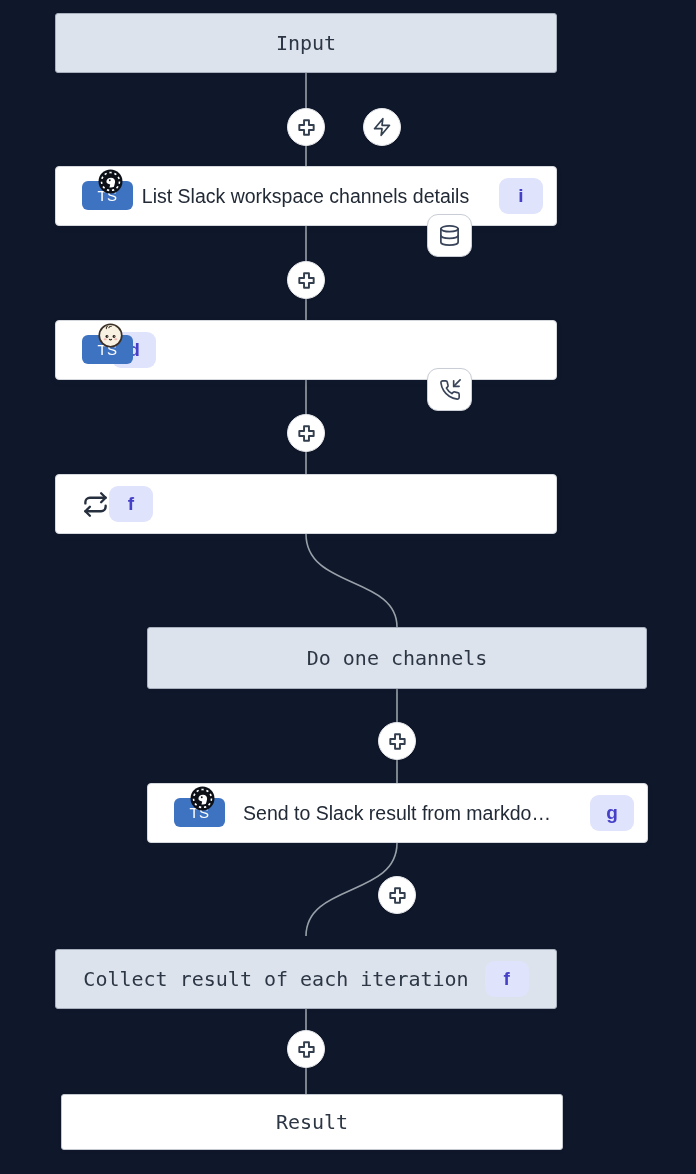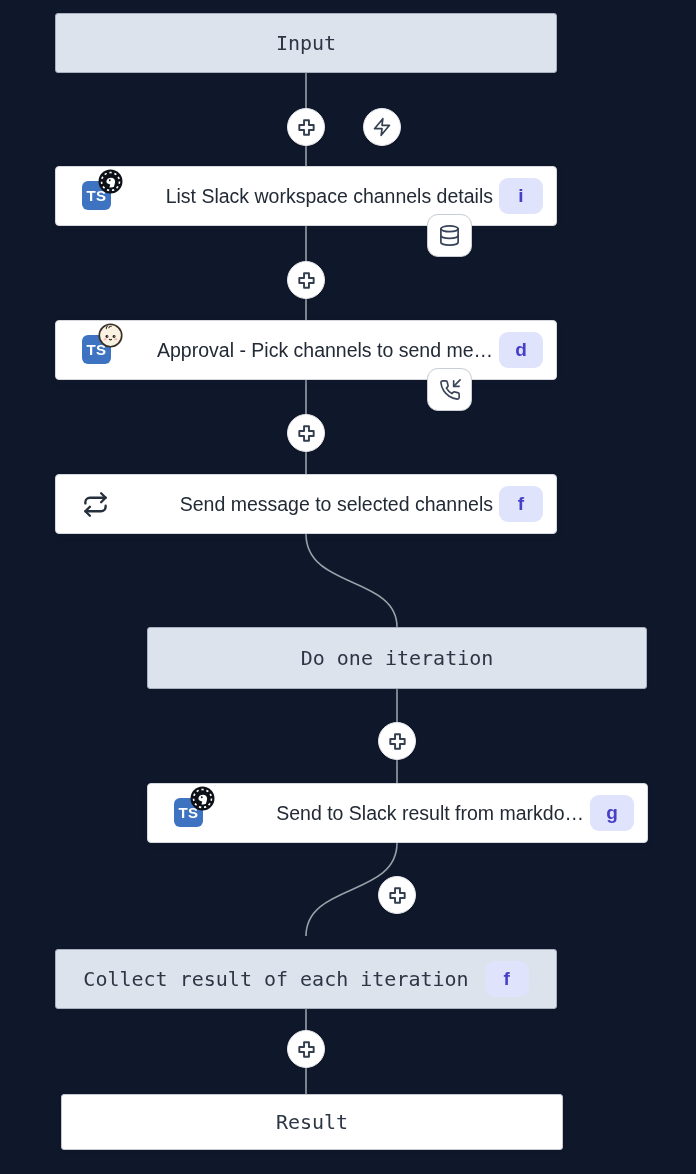--- a/index.html
+++ b/index.html
@@ -20,35 +20,35 @@
   }
   .vnode .vbadge{margin-left:16px;}
 
   
   .node{
     position:absolute;display:flex;align-items:center;height:60px;
     background:#ffffff;border:1px solid #d5d8dd;border-radius:4px;
     box-shadow:0 2px 5px rgba(25,35,55,.14);box-sizing:border-box;cursor:pointer;
   }
   .title{
-    flex:1;text-align:right;font-size:19.5px;color:#222a36;white-space:nowrap;
+    flex:1;text-align:center;font-size:19.5px;color:#222a36;white-space:nowrap;
     overflow:hidden;padding:0 6px;
   }
   .badge{
     width:44px;height:36px;border-radius:9px;background:#dfe3fb;color:#4640c9;
     font-weight:bold;font-size:19px;display:flex;align-items:center;justify-content:center;
     flex:none;font-family:"Liberation Sans",sans-serif;
   }
   .node .badge{margin-right:13px;}
 
   
   .lang{position:relative;width:30px;height:30px;margin-left:26px;flex:none;}
   .ts-square{
-    width:29px;height:29px;background:#3e73c2;border-radius:6px;color:#fff;
-    font-weight:bold;font-size:15px;display:flex;align-items:center;justify-content:center;
+    width:51px;height:29px;background:#3e73c2;border-radius:6px;color:#fff;
+    font-weight:normal;font-size:15px;display:flex;align-items:center;justify-content:center;
     letter-spacing:.5px;
   }
   .runtime{position:absolute;top:-12px;right:-11px;width:25px;height:25px;}
 
   .loop-glyph{margin-left:26px;flex:none;display:flex;}
 
   
   .pin{
     position:absolute;width:38px;height:38px;border-radius:50%;background:#fff;
     border:1px solid #e4e6ea;box-shadow:0 1px 2px rgba(0,0,0,.10);
@@ -127,21 +127,20 @@
         <path d="M10.4 4.6c.4-1 1.4-1.6 2.4-1.4M8 5.4c-.2-.9.2-1.8 1-2.3" stroke="#3a3026" stroke-width="1" fill="none" stroke-linecap="round"></path>
         <circle cx="8.6" cy="13" r="1.4" fill="#2c241b"></circle>
         <circle cx="15.4" cy="13" r="1.4" fill="#2c241b"></circle>
         <circle cx="9" cy="12.6" r="0.45" fill="#fff"></circle>
         <circle cx="15.8" cy="12.6" r="0.45" fill="#fff"></circle>
         <ellipse cx="6.9" cy="15.6" rx="1.5" ry="1" fill="#f0b7b0"></ellipse>
         <ellipse cx="17.1" cy="15.6" rx="1.5" ry="1" fill="#f0b7b0"></ellipse>
         <path d="M11 15.7q1 1 2 0" stroke="#2c241b" stroke-width="1.1" fill="none" stroke-linecap="round"></path>
       </svg>
     </div>
-    <div class="title">Approval - Pick channels to send me…</div>
     <div class="badge">d</div>
   </div>
   <div class="attach" style="left:427px;top:368px">
     <svg width="22" height="22" viewBox="0 0 24 24" fill="none" stroke="#39445a" stroke-width="1.8" stroke-linecap="round" stroke-linejoin="round">
       <polyline points="16 2 16 8 22 8"></polyline>
       <line x1="23" y1="1" x2="16" y2="8"></line>
       <path d="M22 16.92v3a2 2 0 0 1-2.18 2 19.79 19.79 0 0 1-8.63-3.07 19.5 19.5 0 0 1-6-6 19.79 19.79 0 0 1-3.07-8.67A2 2 0 0 1 4.11 2h3a2 2 0 0 1 2 1.72 12.84 12.84 0 0 0 .7 2.81 2 2 0 0 1-.45 2.11L8.09 9.91a16 16 0 0 0 6 6l1.27-1.27a2 2 0 0 1 2.11-.45 12.84 12.84 0 0 0 2.81.7A2 2 0 0 1 22 16.92z"></path>
     </svg>
   </div>
 
@@ -153,26 +152,25 @@
 
   <div class="node" style="left:55px;top:474px;width:502px">
     <span class="loop-glyph">
       <svg width="27" height="27" viewBox="0 0 24 24" fill="none" stroke="#262f3d" stroke-width="2.1" stroke-linecap="round" stroke-linejoin="round">
         <path d="m17 2 4 4-4 4"></path>
         <path d="M3 11v-1a4 4 0 0 1 4-4h14"></path>
         <path d="m7 22-4-4 4-4"></path>
         <path d="M21 13v1a4 4 0 0 1-4 4H3"></path>
       </svg>
     </span>
-    <div class="title">Send message to selected channels</div>
     <div class="badge">f</div>
   </div>
 
   <div class="vnode" style="left:147px;top:627px;width:500px;height:62px">
-    <span>Do one iteration</span>
+    <span>Do one channels</span>
   </div>
 
   <button class="pin" style="left:378px;top:722px">
     <svg width="21" height="21" viewBox="0 0 24 24">
       <path d="M9.2 3.8h5.6v5.4h5.4v5.6h-5.4v5.4H9.2v-5.4H3.8V9.2h5.4z" fill="none" stroke="#333e4e" stroke-width="2.2" stroke-linejoin="round"></path>
     </svg>
   </button>
 
   <div class="node" style="left:147px;top:783px;width:501px">
     <div class="lang">

